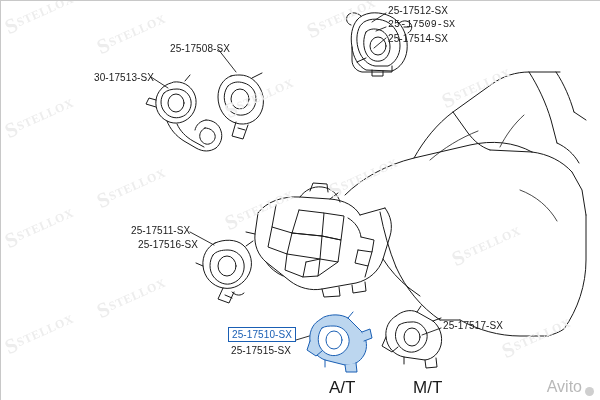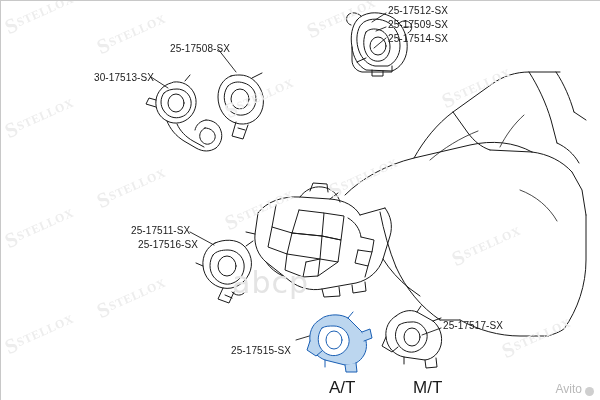--- a/index.html
+++ b/index.html
@@ -67,21 +67,21 @@
     font-size: 30px;
     color: #e4e4e4;
     letter-spacing: 1px;
     user-select: none;
   }
   .avito {
     position: absolute;
     right: 6px;
     bottom: 4px;
     font-family: "Liberation Sans", sans-serif;
-    font-size: 12px;
+    font-size: 16px;
     color: #b9b9b9;
     display: flex;
     align-items: flex-end;
     gap: 3px;
   }
   .avito-dot {
     width: 9px;
     height: 9px;
     border-radius: 50%;
     background: #cfcfcf;
@@ -269,30 +269,30 @@
   <div class="wm wm-rot" style="left:98px; top:192px;"><span class="wm-s">S</span><span class="wm-t">STELLOX</span></div>
   <div class="wm wm-rot" style="left:98px; top:302px;"><span class="wm-s">S</span><span class="wm-t">STELLOX</span></div>
   <div class="wm wm-rot" style="left:226px; top:102px;"><span class="wm-s">S</span><span class="wm-t">STELLOX</span></div>
   <div class="wm wm-rot" style="left:226px; top:214px;"><span class="wm-s">S</span><span class="wm-t">STELLOX</span></div>
   <div class="wm wm-rot" style="left:308px; top:22px;"><span class="wm-s">S</span><span class="wm-t">STELLOX</span></div>
   <div class="wm wm-rot" style="left:330px; top:182px;"><span class="wm-s">S</span><span class="wm-t">STELLOX</span></div>
   <div class="wm wm-rot" style="left:443px; top:92px;"><span class="wm-s">S</span><span class="wm-t">STELLOX</span></div>
   <div class="wm wm-rot" style="left:453px; top:250px;"><span class="wm-s">S</span><span class="wm-t">STELLOX</span></div>
   <div class="wm wm-rot" style="left:503px; top:342px;"><span class="wm-s">S</span><span class="wm-t">STELLOX</span></div>
 
-  <div class="abcp" style="left:232px; top:265px;">abcp</div>
 
   <div class="label" style="left:388px; top:5px;">25-17512-SX</div>
-  <div class="label" style="left:388px; top:19px;">25-17509-SX</div>
+  <div class="label" style="left:388px; top:19px;font-family:Liberation Mono, monospace;">25-17509-SX</div>
   <div class="label" style="left:388px; top:33px;">25-17514-SX</div>
   <div class="label" style="left:170px; top:43px;">25-17508-SX</div>
   <div class="label" style="left:94px;  top:72px;">30-17513-SX</div>
   <div class="label" style="left:131px; top:225px;">25-17511-SX</div>
   <div class="label" style="left:138px; top:239px;">25-17516-SX</div>
   <div class="label" style="left:443px; top:320px;">25-17517-SX</div>
+  <div class="label box" style="left:228px; top:327px;">25-17510-SX</div>
   <div class="label" style="left:231px; top:345px;">25-17515-SX</div>
 
   <div class="small-cap" style="left:329px; top:378px;">A/T</div>
   <div class="small-cap" style="left:413px; top:378px;">M/T</div>
 
   <div class="avito">
     <span>Avito</span>
     <span class="avito-dot"></span>
   </div>
 

